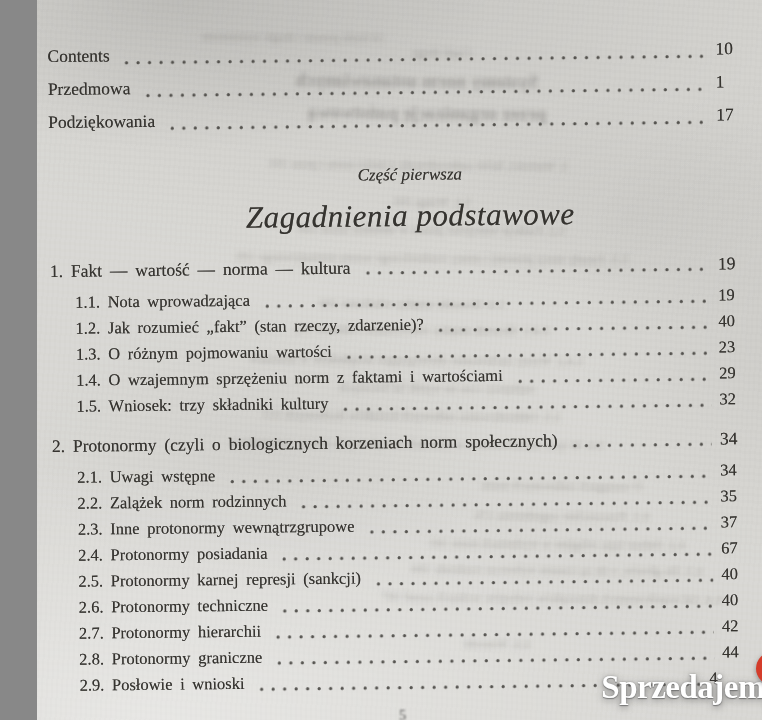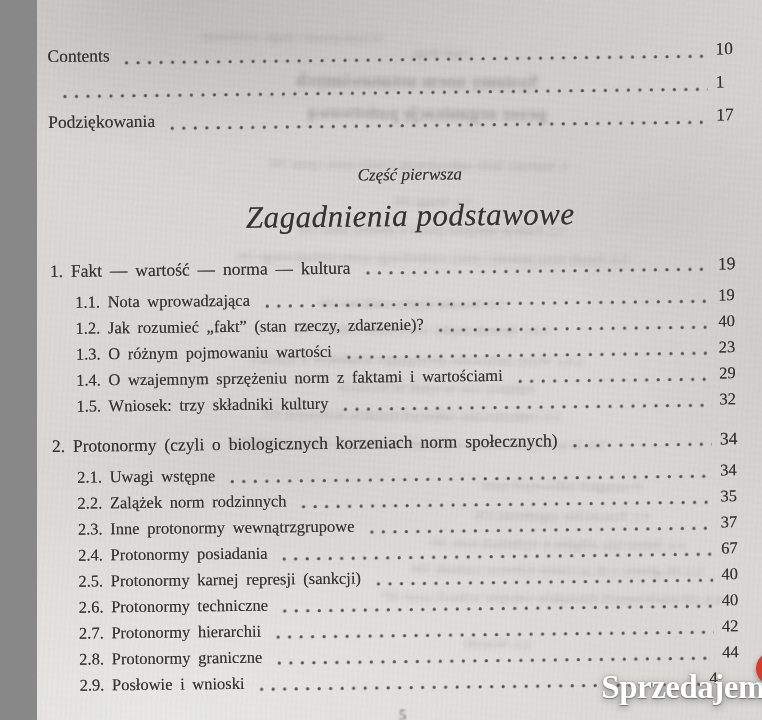--- a/index.html
+++ b/index.html
@@ -163,20 +163,21 @@
 
     <div class="front">
 
         <div class="row">
           <span class="label">Contents</span>
           <span class="leader"></span>
           <span class="pnum">10</span>
         </div>
 
         <div class="row">
+          <span class="label">Przedmowa</span>
           <span class="leader"></span>
           <span class="pnum">1</span>
         </div>
 
         <div class="row">
           <span class="label">Podziękowania</span>
           <span class="leader"></span>
           <span class="pnum">17</span>
         </div>
       </div>

